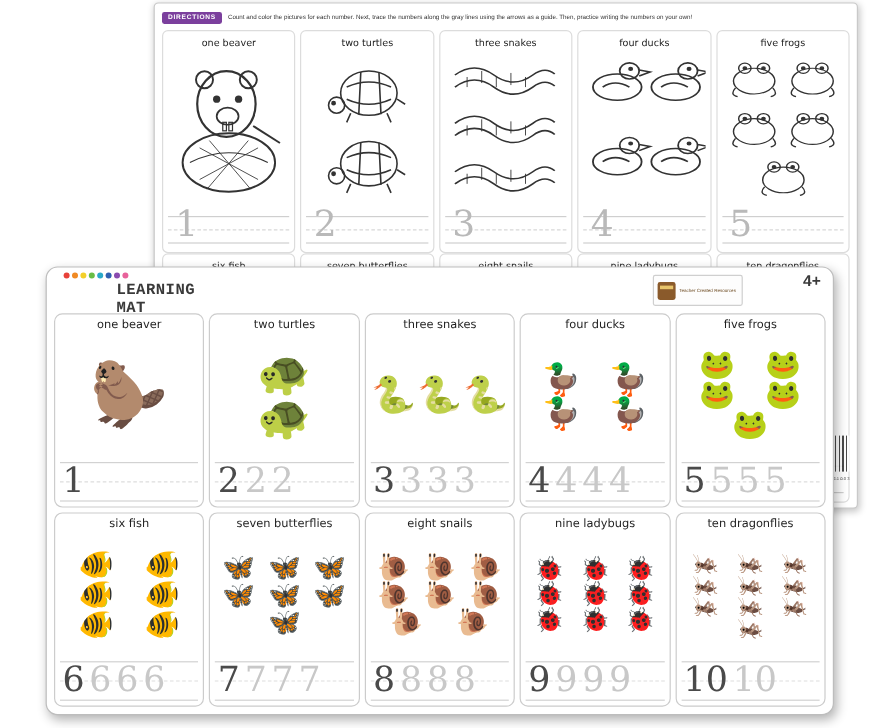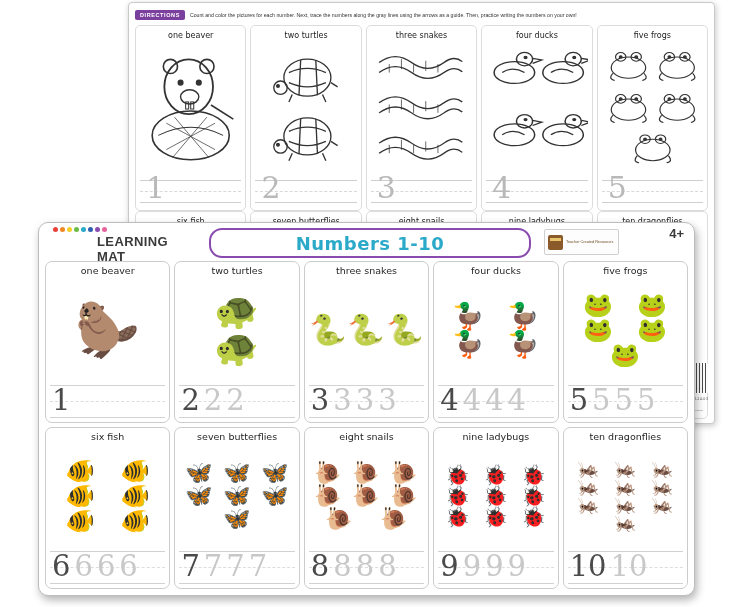--- a/index.html
+++ b/index.html
@@ -138,21 +138,21 @@
     margin-bottom: 2px;
   }
   .brand-dots i {
     width: 5px; height: 5px; border-radius: 50%; display: block;
   }
   .brand-name {
     font-size: 13px;
     font-weight: bold;
     color: #3a3a3a;
     letter-spacing: 0.4px;
-    font-family: Liberation Sans, sans-serif;
+    font-family: Liberation Mono, monospace;
     padding-left: 44px;
   }
   .title-pill {
     position: absolute;
     left: 170px;
     top: 5px;
     width: 318px;
     height: 26px;
     border: 2px solid #8a4bb0;
     border-radius: 13px;
@@ -629,23 +629,20 @@
           <i style="background:#f3cf2a"></i>
         <i style="background:#69bd45"></i>
           <i style="background:#2aa9c9"></i>
           <i style="background:#2f5fb0"></i>
         <i style="background:#8a4bb0"></i>
           <i style="background:#e8629b"></i>
       </div>
       <div class="brand-name">LEARNING MAT</div>
     </div>
 
-    <div class="title-pill">
-      <span>Numbers 1-10</span>
-    </div>
 
     <div class="tcr-logo">
       <div class="tcr-mark"></div>
       <div class="tcr-text">Teacher Created Resources</div>
     </div>
 
     <div class="age-badge">4+</div>
   </div>
 
   <div class="mat-grid">

